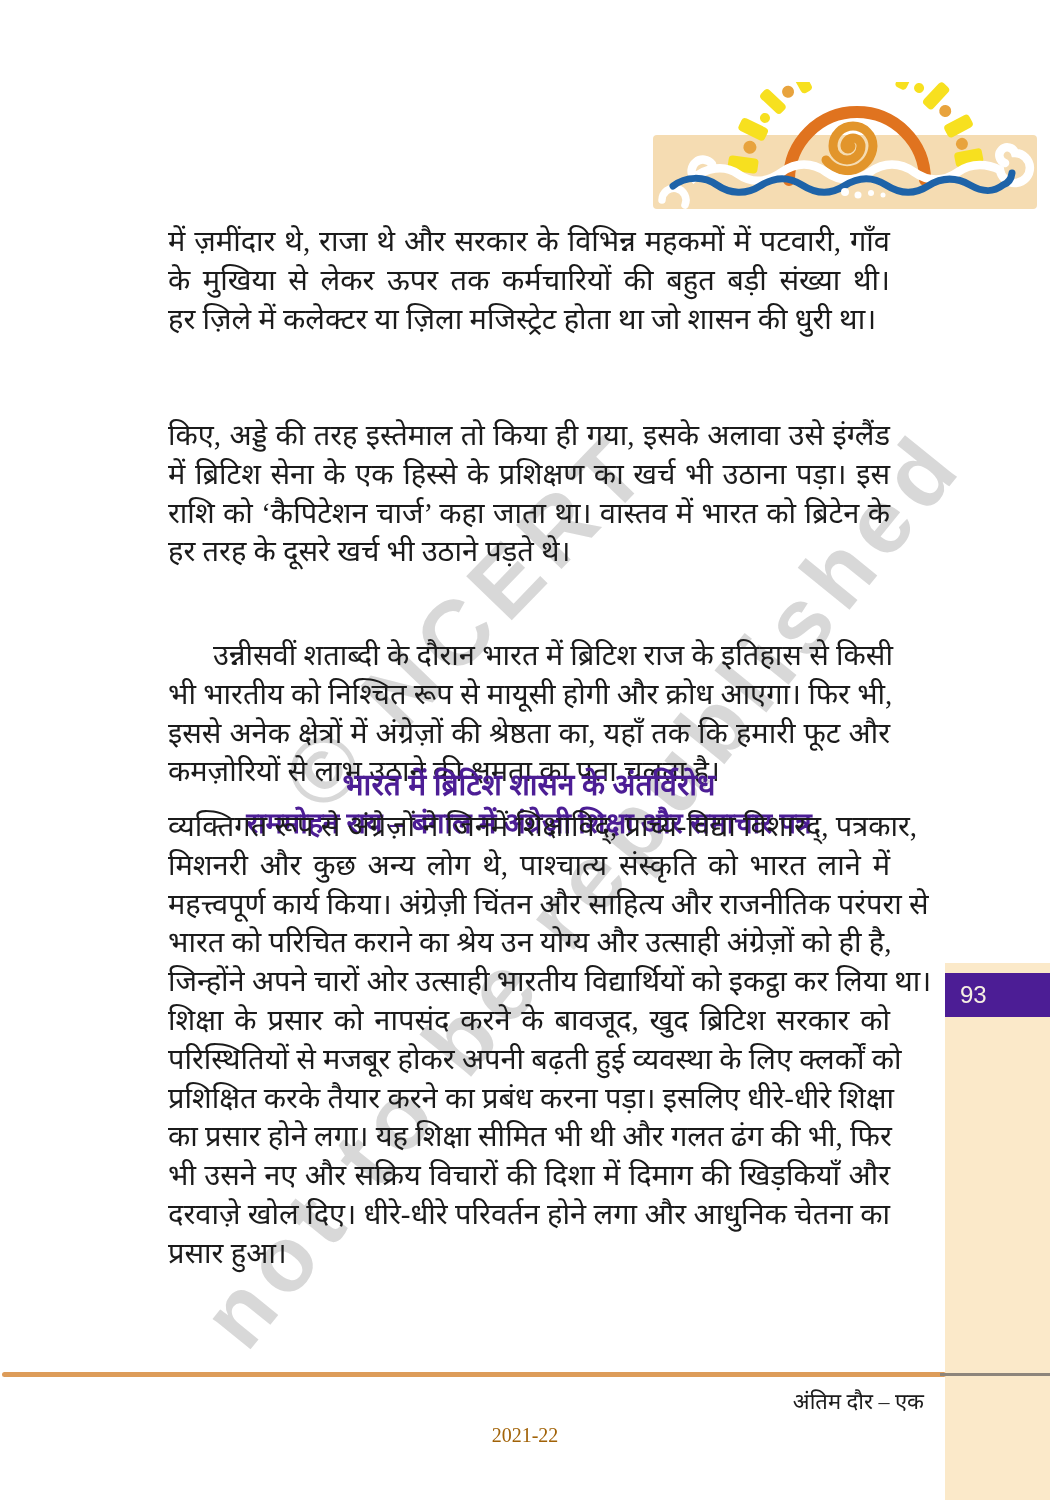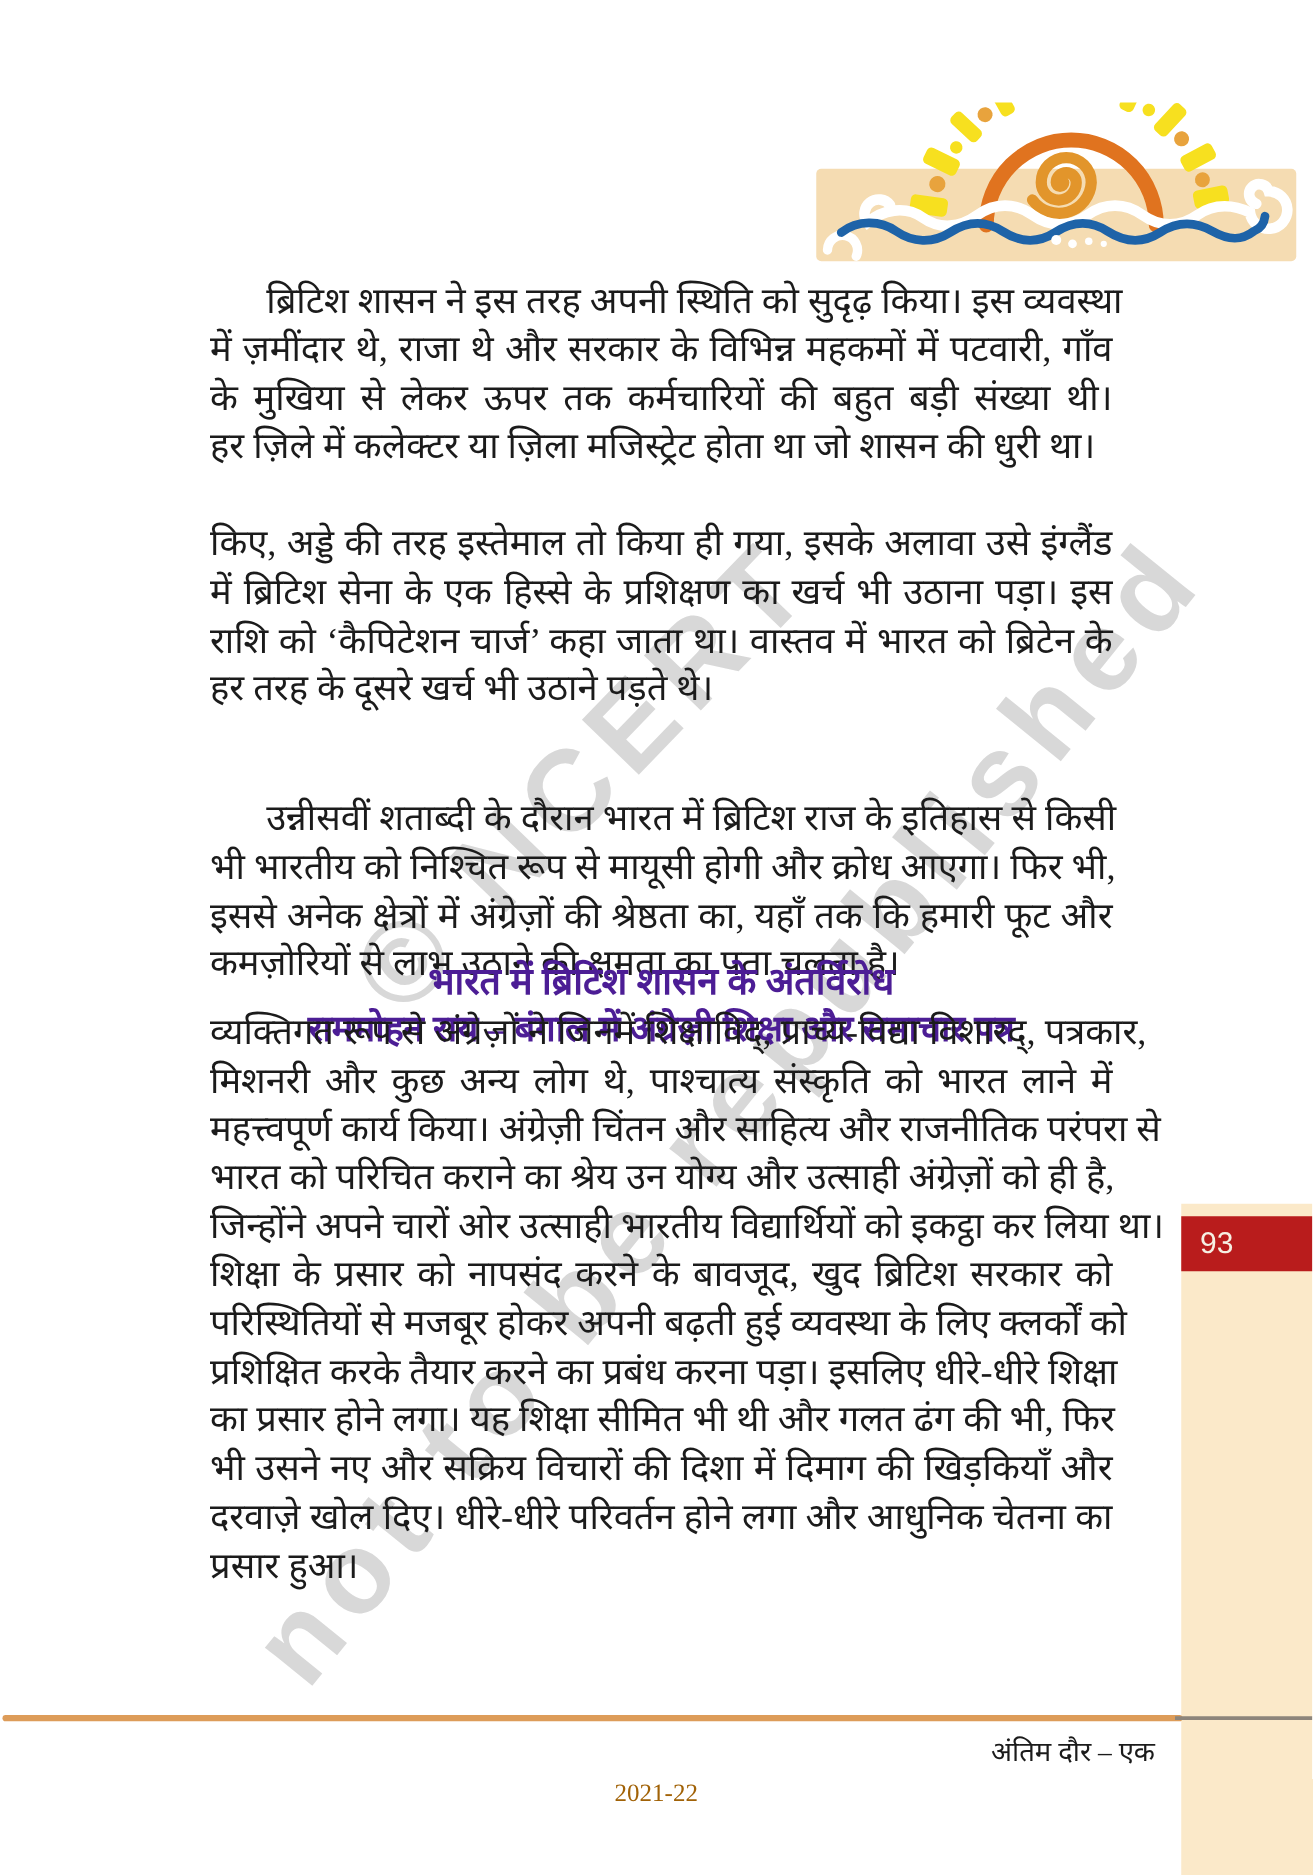--- a/index.html
+++ b/index.html
@@ -21,21 +21,21 @@
   .line.indent{text-indent:45px;}
   .p1{top:222px;} .p2{top:416px;} .p3{top:636px;} .p4{top:807px;}
 
   .heading{position:absolute;left:168px;width:722px;text-align:center;z-index:2;
            color:#4c1d95;font-weight:bold;white-space:nowrap;margin:0;}
   .h1{top:763px;font-size:30px;}
   .h2{top:802px;font-size:29px;}
 
   
   .stripe{position:absolute;left:945px;top:963px;width:105px;height:537px;background:#FBE9C9;z-index:3;}
-  .page-tab{position:absolute;left:945px;top:973px;width:105px;height:44px;background:#b91c1c;z-index:4;
+  .page-tab{position:absolute;left:945px;top:973px;width:105px;height:44px;background:#4c1d95;z-index:4;
             color:#F6EFE3;font-family:"Liberation Sans","DejaVu Sans",sans-serif;font-size:24px;
             line-height:44px;padding-left:15px;box-sizing:border-box;}
 
   
   .rule-orange{position:absolute;left:2px;top:1372px;width:944px;height:5px;background:#DD9C59;
                border-radius:3px;z-index:4;}
   .rule-gray{position:absolute;left:940px;top:1373px;width:110px;height:3px;background:#8D857B;z-index:5;}
   .footer-chapter{position:absolute;right:126px;top:1385px;font-size:22px;white-space:nowrap;z-index:4;}
   .footer-year{position:absolute;left:0;top:1424px;width:1050px;text-align:center;z-index:4;
                font-family:Liberation Serif, serif;font-size:20px;color:#a16207;}
@@ -132,21 +132,20 @@
         <circle cx="208" cy="113" r="3.5"></circle>
       <circle cx="221" cy="111" r="3"></circle>
         <circle cx="233" cy="113" r="2.5"></circle>
     </g>
   </svg>
 
   <div class="wm wm1">© NCERT</div>
   <div class="wm wm2">not to be republished</div>
 
   <div class="textcol p1" style="position:absolute;">
-    <div class="line indent">ब्रिटिश शासन ने इस तरह अपनी स्थिति को सुदृढ़ किया। इस व्यवस्था</div>
     <div class="line">में ज़मींदार थे, राजा थे और सरकार के विभिन्न महकमों में पटवारी, गाँव</div>
     <div class="line">के मुखिया से लेकर ऊपर तक कर्मचारियों की बहुत बड़ी संख्या थी।</div>
     <div class="line end">हर ज़िले में कलेक्टर या ज़िला मजिस्ट्रेट होता था जो शासन की धुरी था।</div>
   </div>
 
   <div class="textcol p2" style="position:absolute;">
     <div class="line">किए, अड्डे की तरह इस्तेमाल तो किया ही गया, इसके अलावा उसे इंग्लैंड</div>
     <div class="line">में ब्रिटिश सेना के एक हिस्से के प्रशिक्षण का खर्च भी उठाना पड़ा। इस</div>
     <div class="line">राशि को ‘कैपिटेशन चार्ज’ कहा जाता था। वास्तव में भारत को ब्रिटेन के</div>
     <div class="line end">हर तरह के दूसरे खर्च भी उठाने पड़ते थे।</div>

